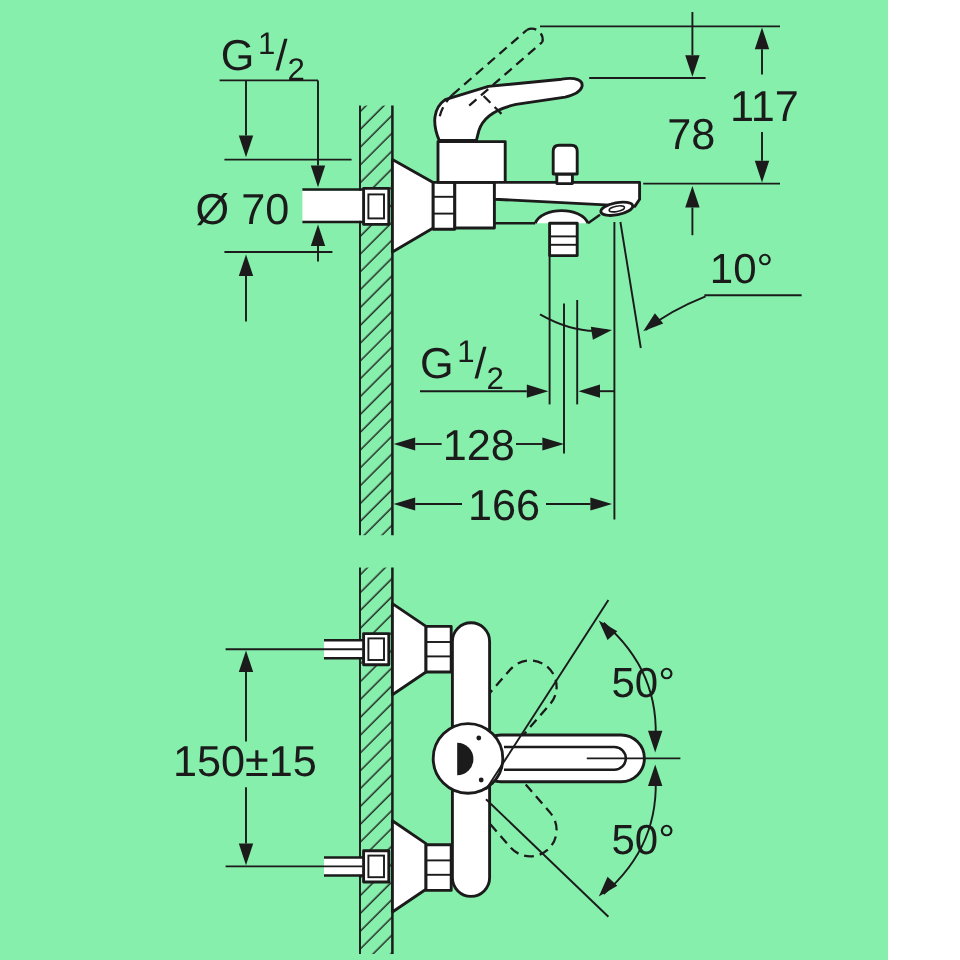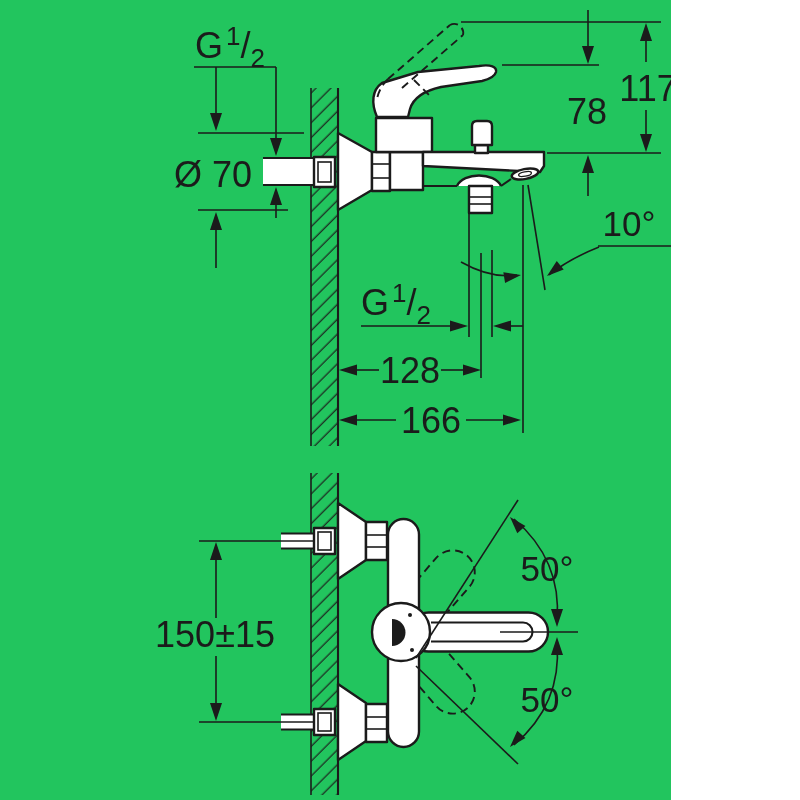--- a/index.html
+++ b/index.html
@@ -1,16 +1,16 @@
 <!DOCTYPE html>
 <html><head>
 <meta charset="utf-8">
 <style>
   html,body{margin:0;padding:0;background:#fff;}
-  #stage{width:660px;height:800px;position:relative;background:#22c55e;overflow:hidden;padding-left:11px;}
+  #stage{width:740px;height:800px;position:relative;background:#86efac;overflow:hidden;}
   svg{display:block;}
   .sw {stroke:#1b1b1b;fill:#ffffff;stroke-width:2.4;stroke-linejoin:round;}
   .m  {stroke:#1b1b1b;fill:none;stroke-width:2.1;stroke-linejoin:round;}
   .t  {stroke:#1b1b1b;fill:none;stroke-width:1.6;}
   .tl {stroke:#1b1b1b;fill:none;stroke-width:1.3;}
   .d  {stroke:#1b1b1b;fill:none;stroke-width:1.9;stroke-dasharray:8 5;stroke-linejoin:round;}
   .a  {fill:#1b1b1b;stroke:none;}
   .wf {fill:#ffffff;stroke:none;}
   .txt{font-family:"Liberation Sans","DejaVu Sans",sans-serif;font-size:36px;fill:#1b1b1b;}
   .ang{font-family:"Liberation Sans","DejaVu Sans",sans-serif;font-size:35px;fill:#1b1b1b;}

